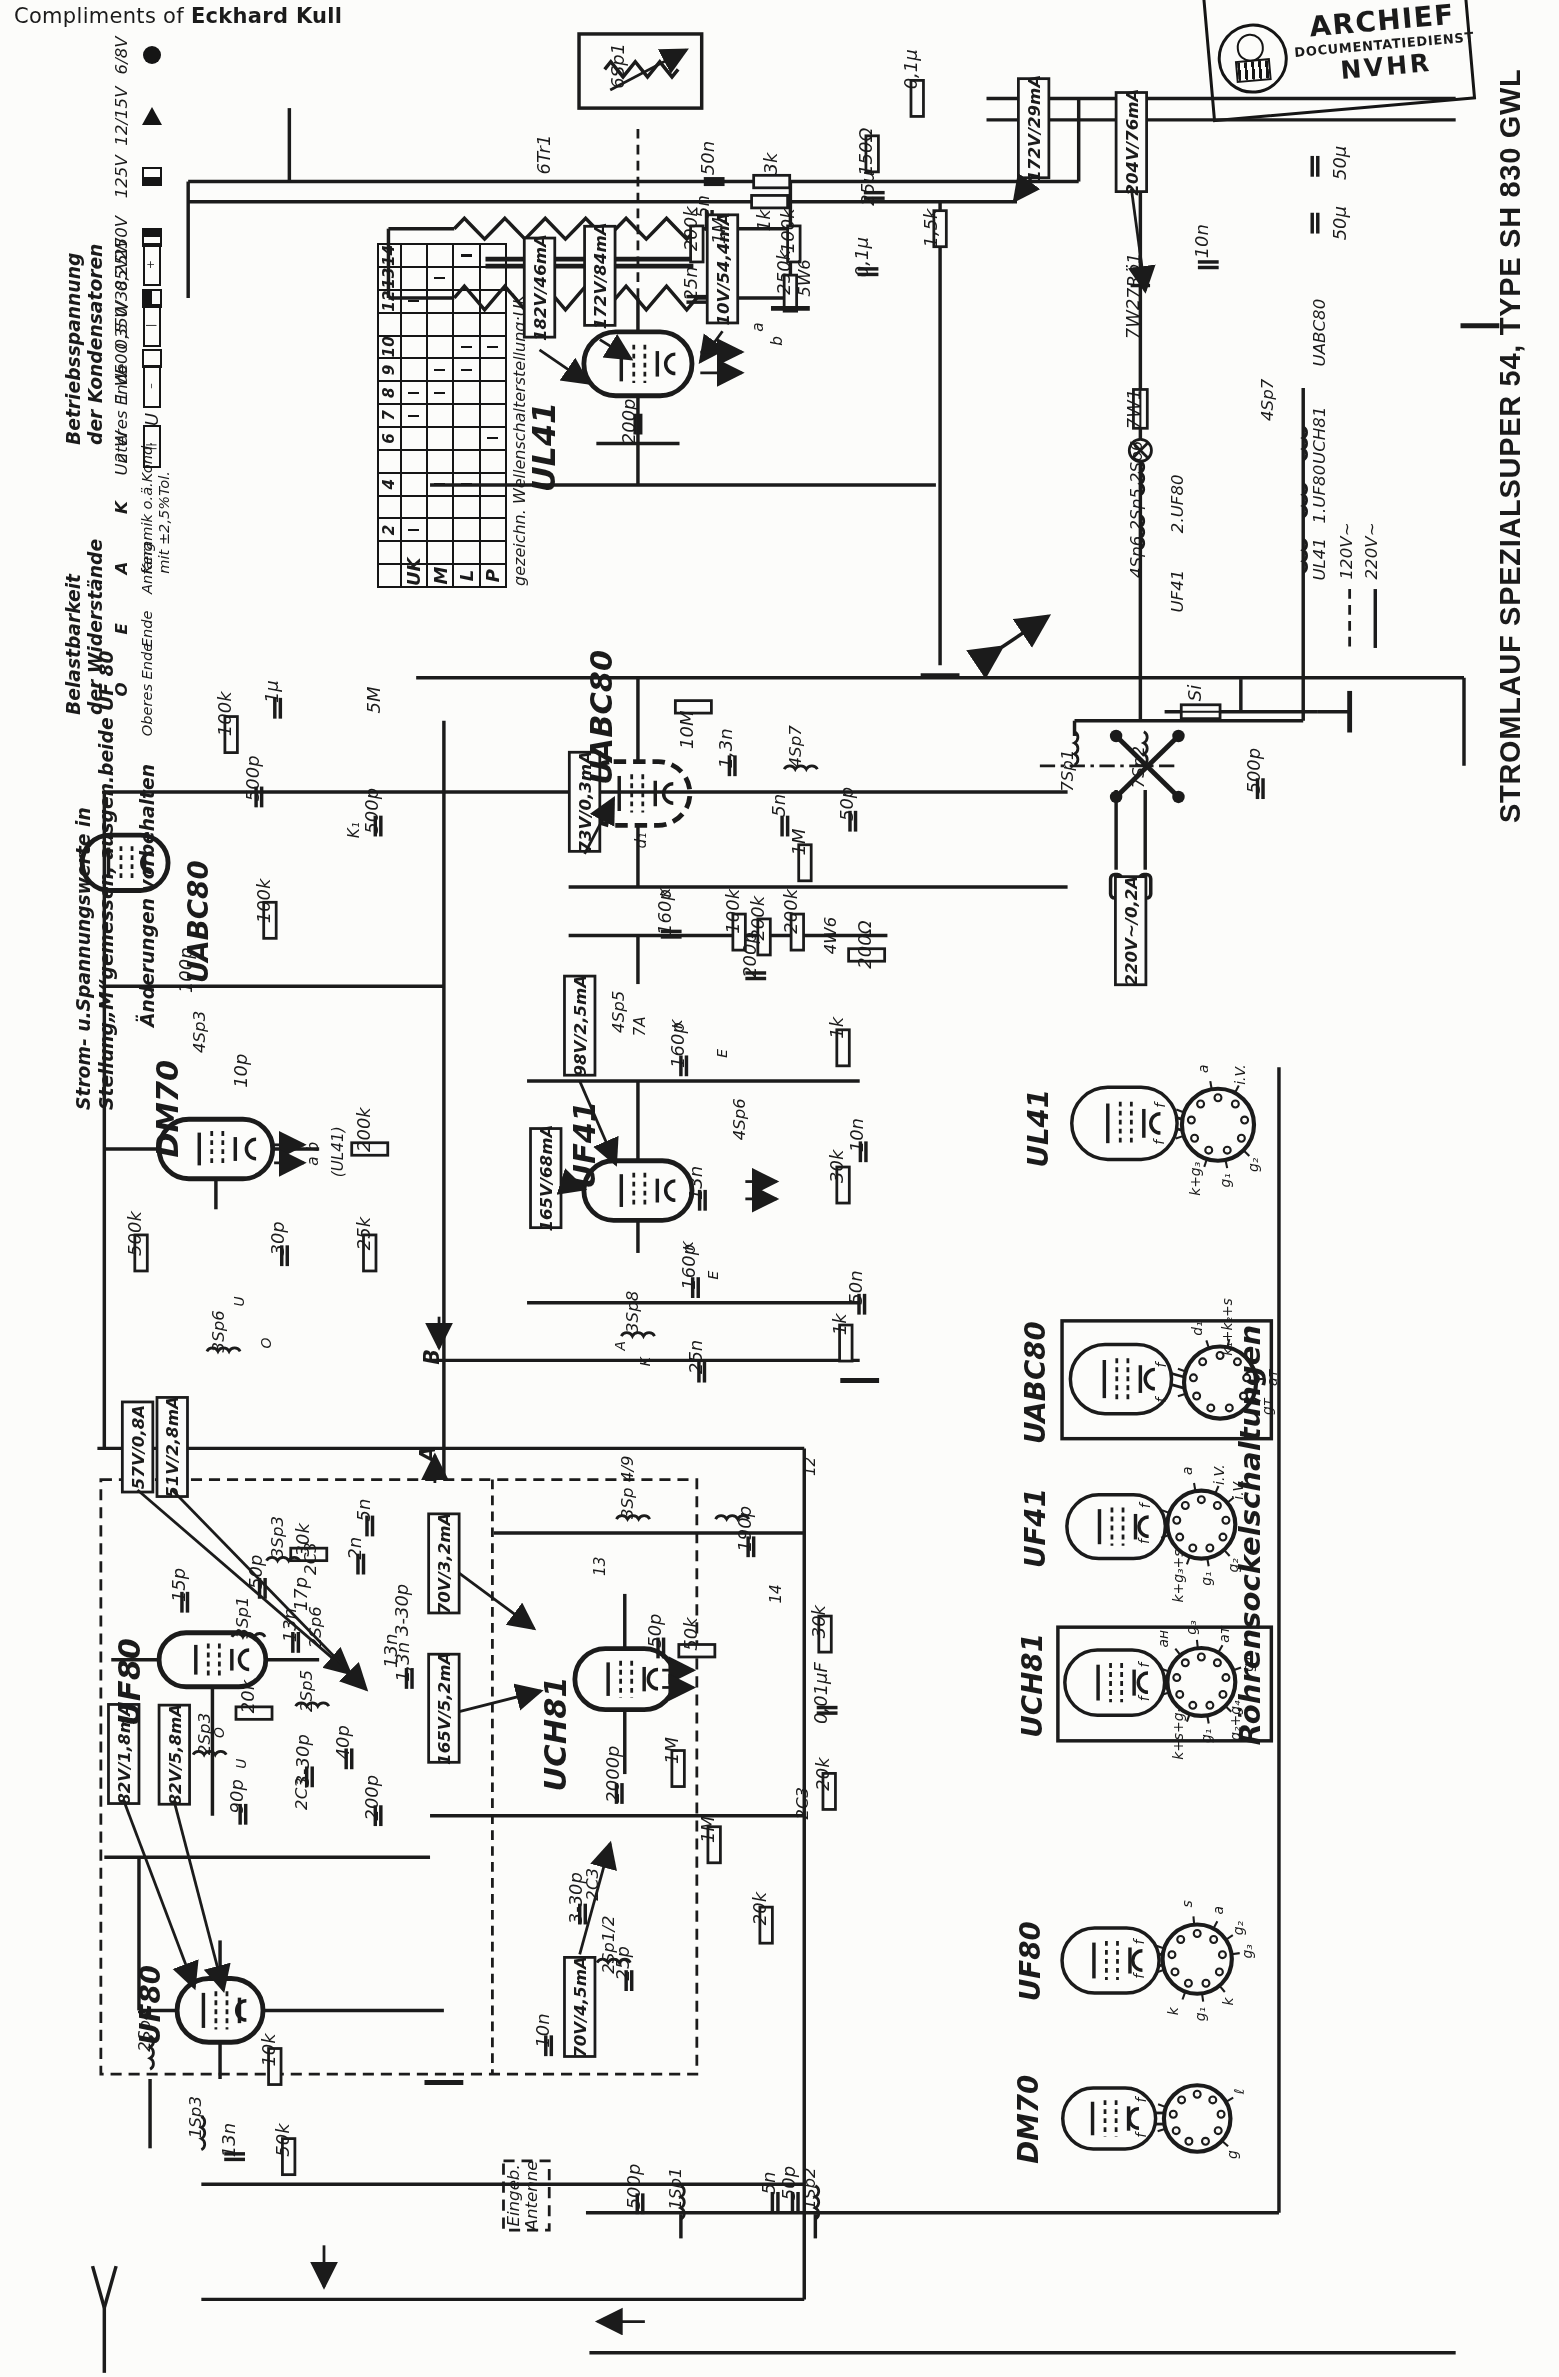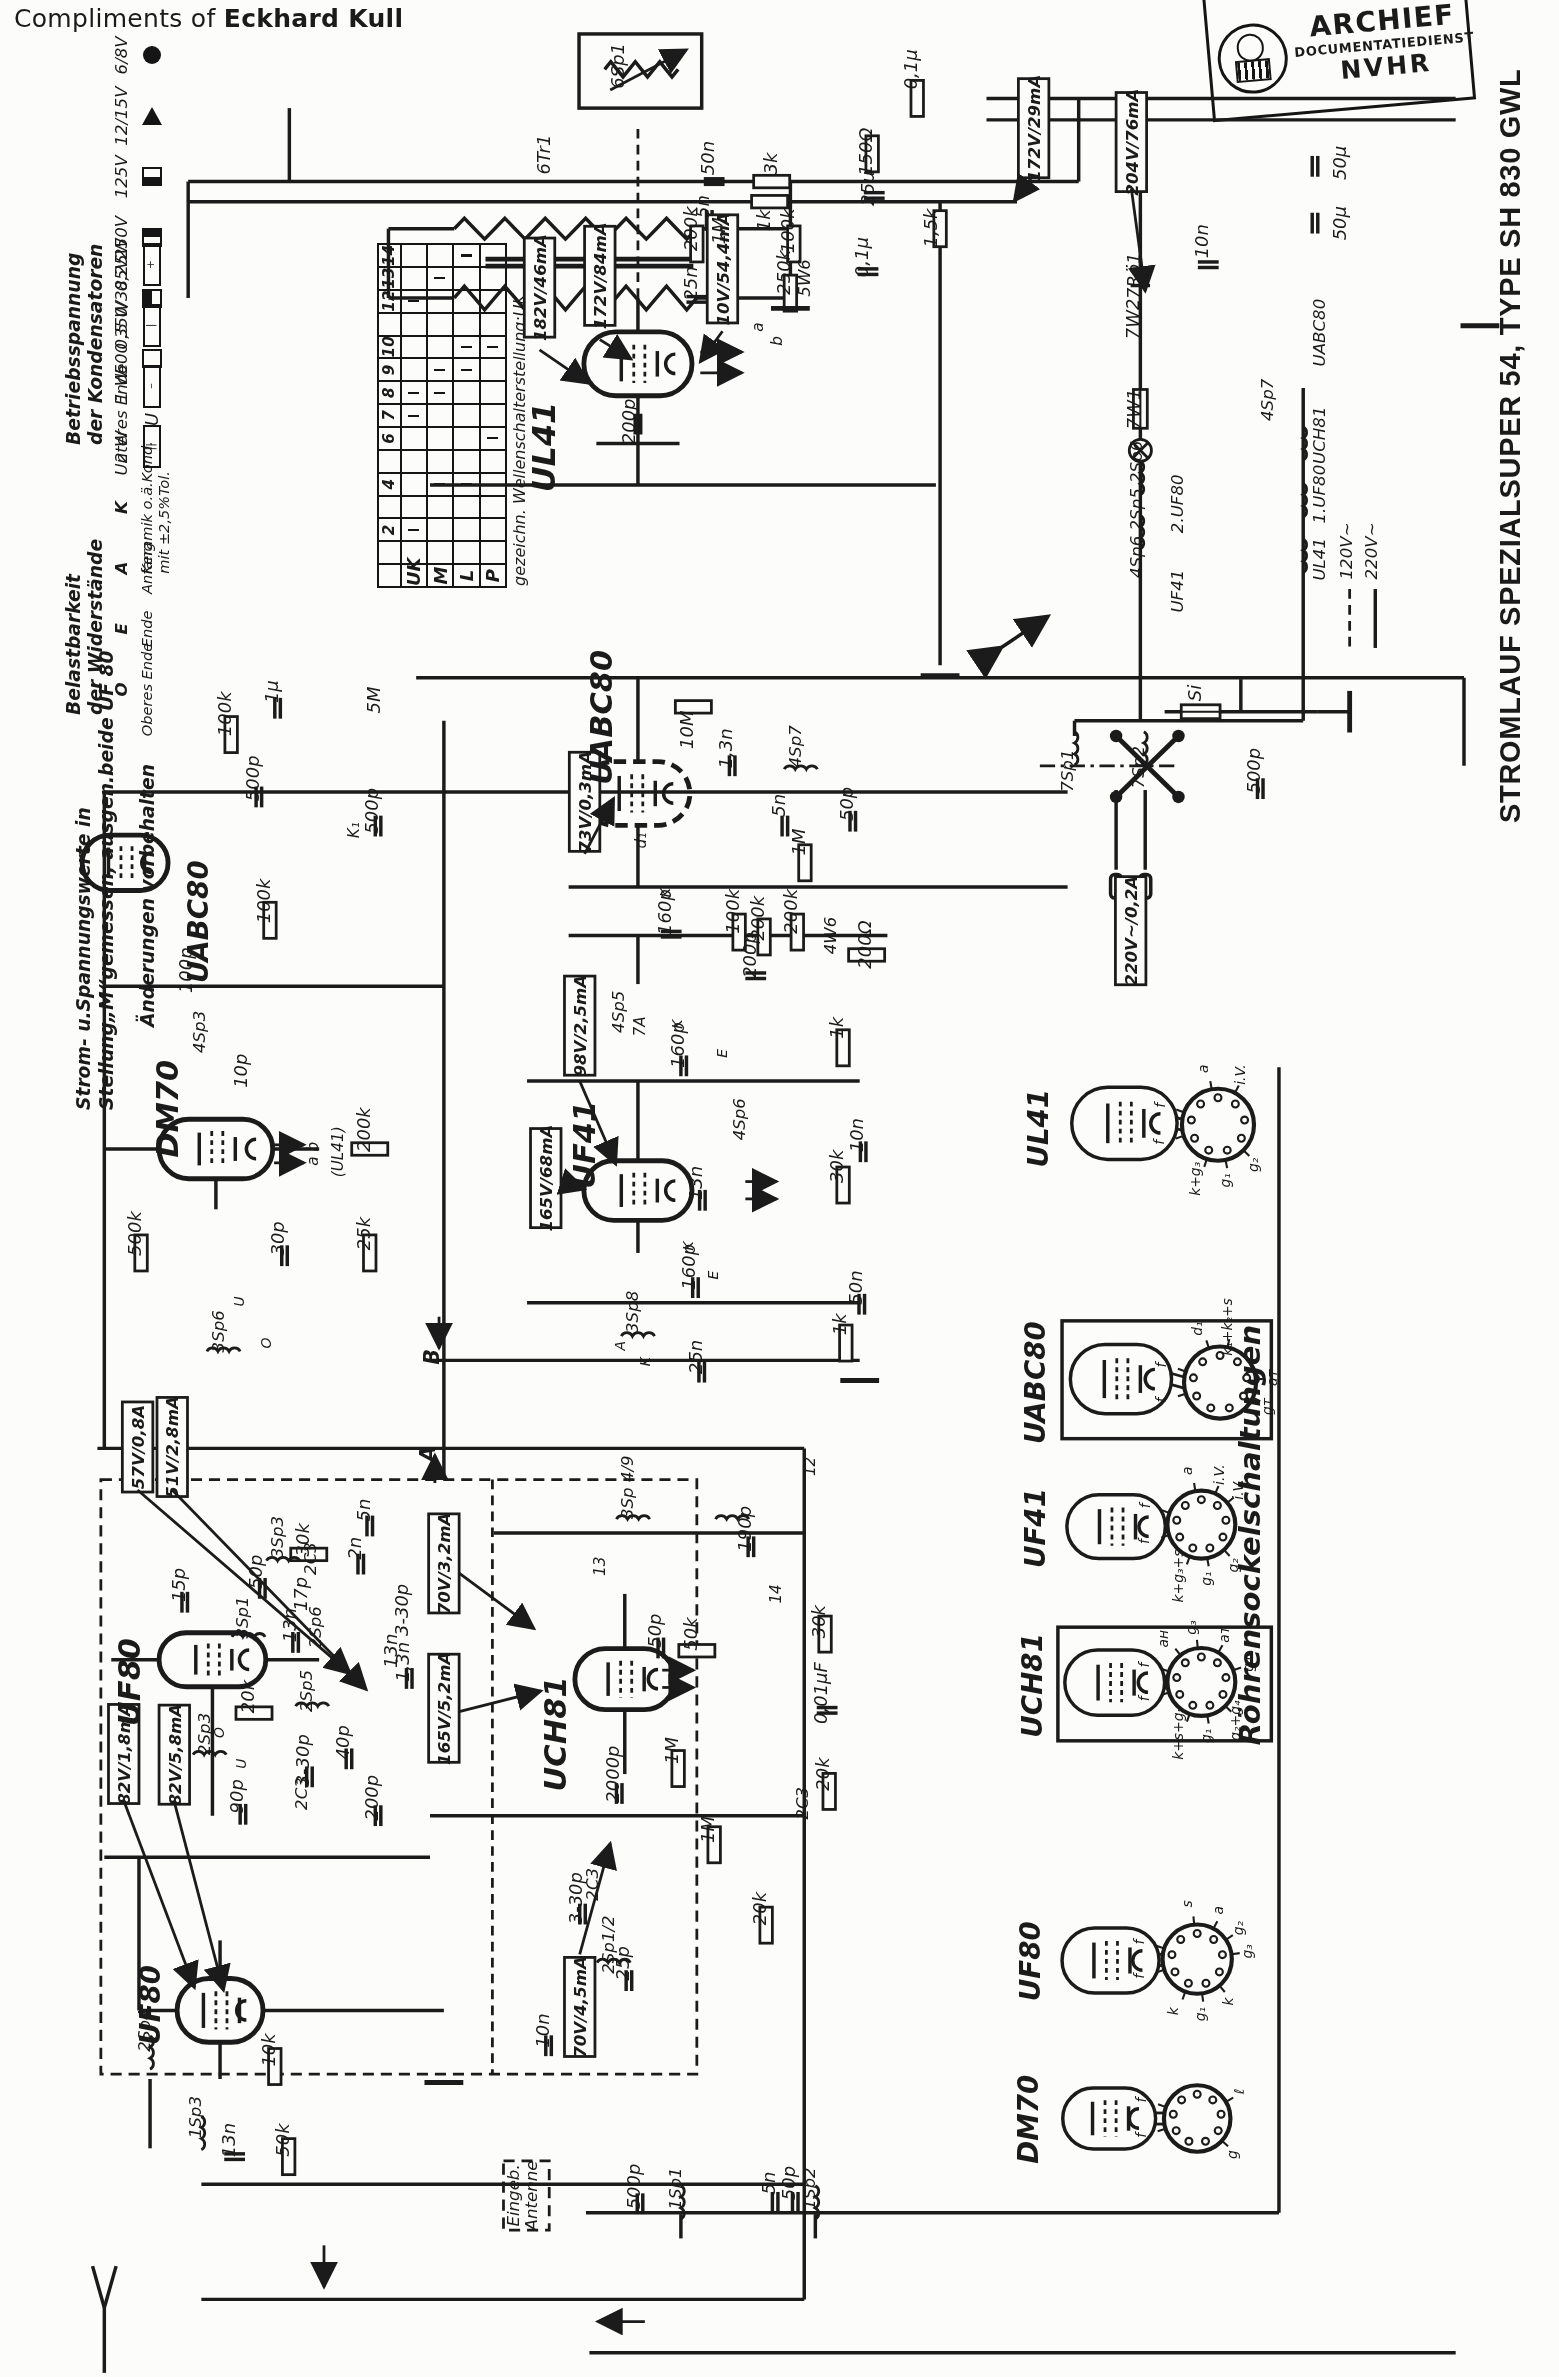--- a/index.html
+++ b/index.html
@@ -1,20 +1,20 @@
 <!DOCTYPE html>
 <html style="font-size:11px"><head>
 <meta charset="utf-8">
 <style>
   html,body{margin:0;padding:0;background:#e8e8e4;}
   body{width:1560px;height:2377px;position:relative;overflow:hidden;
        font-family:"DejaVu Sans",sans-serif;color:#1b1b1b;}
   #page{position:absolute;inset:0;background:#fcfcfa;}
   
-  #compliments{position:absolute;left:14px;top:4.2px;font-size:25px;letter-spacing:0.3px;}
+  #compliments{position:absolute;left:14px;top:4.2px;font-size:21px;letter-spacing:0.3px;}
   #compliments b{font-weight:700;}
   
   #stamp{position:absolute;left:1207px;top:-19.4px;width:244px;height:116px;
          border:3.5px solid #151515;transform:rotate(-5deg);display:flex;align-items:center;
          gap:7px;padding:4.2px 7px;background:transparent;}
   #stamp .logo{width:64px;height:64px;border:3.5px solid #151515;border-radius:50%;
          position:relative;flex:0 0 auto;margin-top:9.7px;}
   #stamp .logo .bulb{position:absolute;left:16.6px;top:7px;width:23.6px;height:23.6px;border:2.8px solid #151515;border-radius:50%;}
   #stamp .logo .base{position:absolute;left:14px;top:33px;width:30.5px;height:18px;border:2.8px solid #151515;
          background:repeating-linear-gradient(90deg,#151515 0 2.8px,transparent 2.8px 7px);}

